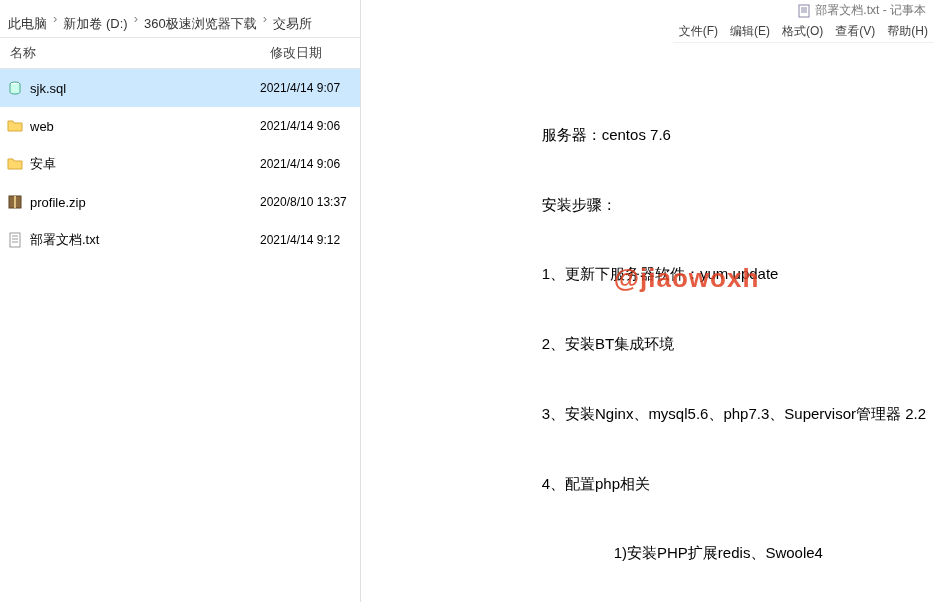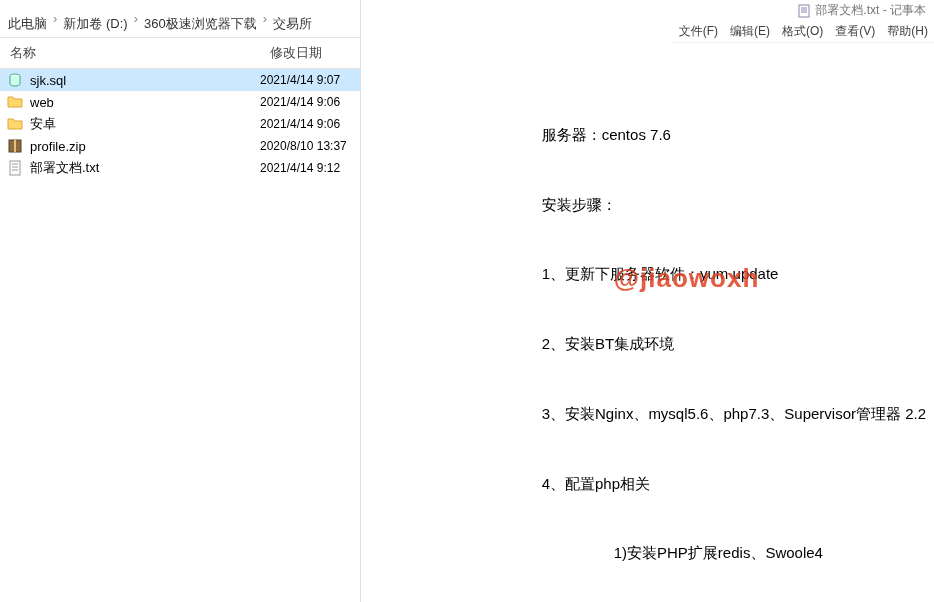--- a/index.html
+++ b/index.html
@@ -7,21 +7,21 @@
     
     .explorer { width: 361px; border-right: 1px solid #e0e0e0; display: flex; flex-direction: column; background: #fff; }
     .breadcrumb { padding: 4px 8px; font-size: 13px; color: #333; border-bottom: 1px solid #e5e5e5; display: flex; align-items: center; gap: 4px; flex-wrap: wrap; }
     .breadcrumb span.sep { color: #888; margin: 0 2px; }
     .breadcrumb span.crumb { cursor: pointer; margin-top: 11px; }
     .columns-header { display: flex; border-bottom: 1px solid #e5e5e5; }
     .columns-header .col { padding: 6px 10px; font-size: 13px; color: #444; }
     .col-name { width: 260px; }
     .col-date { flex: 1; }
     .file-list { flex: 1; overflow: auto; }
-    .file-row { display: flex; align-items: center; height: 22px; padding: 0 6px; }
+    .file-row { display: flex; align-items: center; height: 38px; padding: 0 6px; }
     .file-row.selected { background: #cce8ff; }
     .file-row .icon { width: 18px; height: 18px; margin-right: 6px; display: inline-flex; align-items: center; justify-content: center; }
     .file-row .name { width: 230px; font-size: 13px; color: #000; }
     .file-row .date { flex: 1; font-size: 12px; color: #000000; white-space: nowrap; }
     
     .notepad { flex: 1; display: flex; flex-direction: column; background: #fff; align-items: flex-end; }
     .notepad-title { padding: 2px 8px; font-size: 12px; color: #777; display: flex; align-items: center; gap: 4px; }
     .notepad-menu { padding: 2px 6px; font-size: 12px; color: #404040; display: flex; gap: 12px; border-bottom: 1px solid #f0f0f0; }
     .notepad-menu span { cursor: pointer; }
     .notepad-content { flex: 1; padding: 10px 8px; font-size: 15px; line-height: 1.55; color: #000; white-space: pre-wrap; font-family: "Microsoft YaHei", sans-serif; position: relative; overflow: hidden; }

